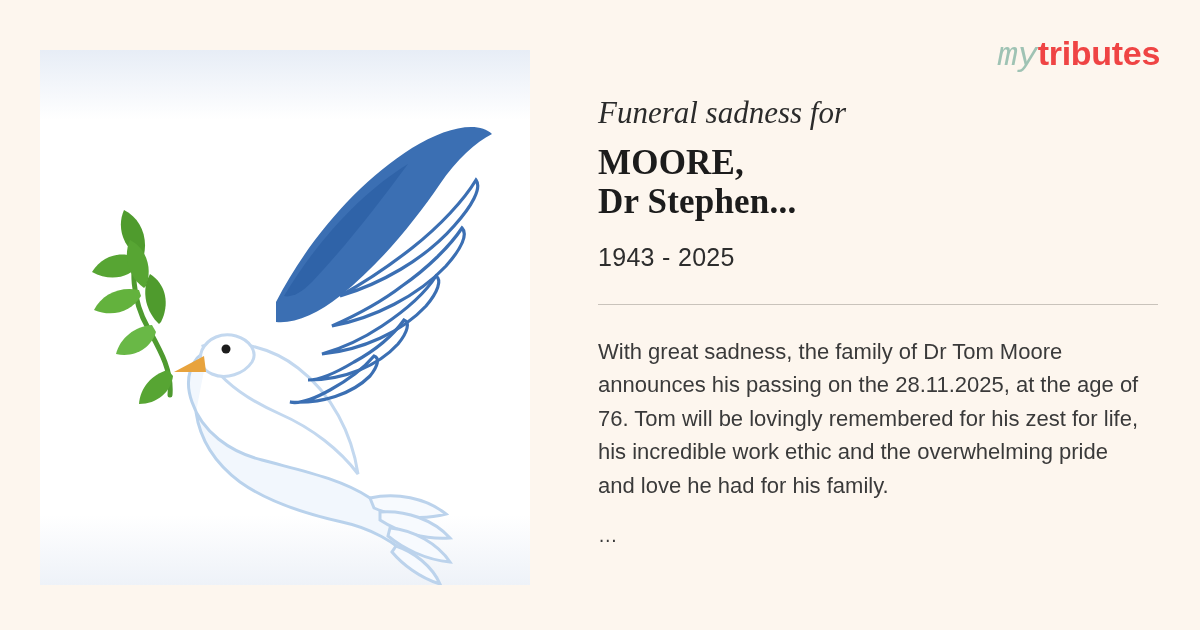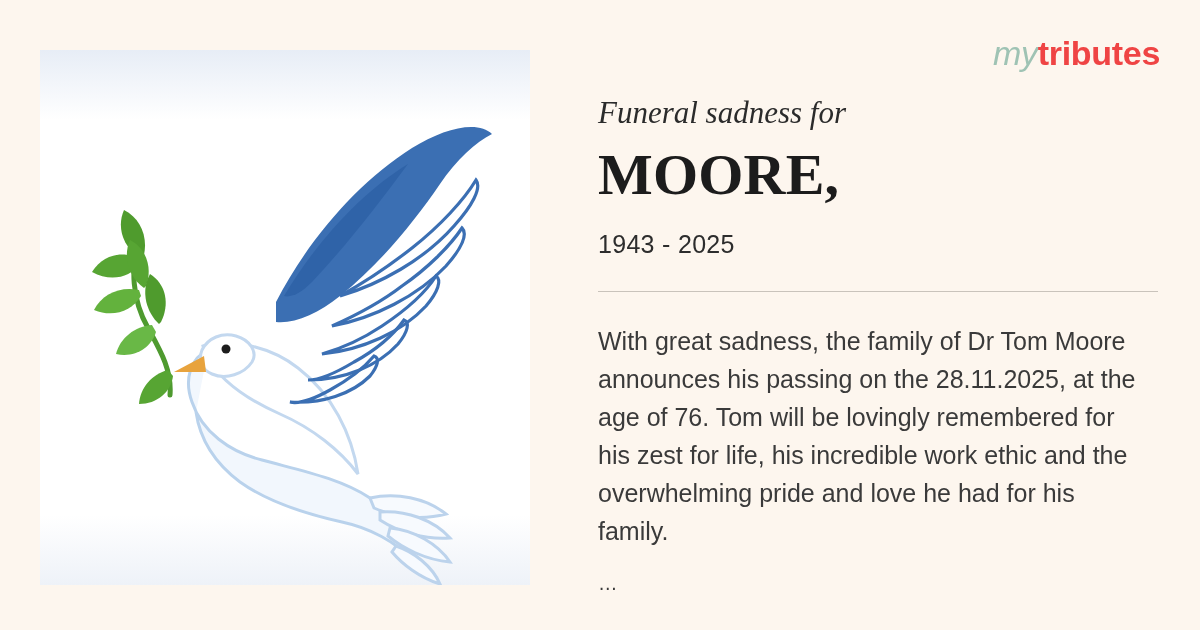--- a/index.html
+++ b/index.html
@@ -48,21 +48,21 @@
   .brand {
     position: absolute;
     right: 40px; top: 36px;
     font-size: 34px;
     letter-spacing: -0.3px;
     line-height: 1;
     white-space: nowrap;
   }
   .brand .my {
     color: #9fc3b4;
-    font-family: Liberation Sans, sans-serif;
+    font-family: Liberation Mono, monospace;
     font-style: italic;
     font-weight: 400;
   }
   .brand .tributes {
     color: #ef4444;
     font-family: "Liberation Sans", sans-serif;
     font-weight: 700;
   }
 
   .eyebrow {
@@ -70,21 +70,21 @@
     font-style: italic;
     font-size: 31px;
     color: #2b2b2b;
     margin: 55px 0 0 0;
     line-height: 1.15;
   }
 
   .name {
     font-family: "Liberation Serif", serif;
     font-weight: 700;
-    font-size: 58px;
+    font-size: 35px;
     line-height: 1.12;
     color: #1c1c1c;
     margin: 12px 0 0 0;
     letter-spacing: 0.2px;
   }
   .name .line2 { display: block; }
 
   .dates {
     font-family: "Liberation Sans", sans-serif;
     font-size: 25px;
@@ -95,21 +95,21 @@
 
   .divider {
     height: 1px;
     background: #c9c3bb;
     margin: 32px 0 0 0;
     width: 560px;
   }
 
   .body-text {
     font-family: "Liberation Sans", sans-serif;
-    font-size: 25px;
+    font-size: 22px;
     line-height: 1.52;
     color: #3a3a3a;
     margin: 30px 0 0 0;
     width: 545px;
   }
   .ellipsis {
     font-family: "Liberation Sans", sans-serif;
     font-size: 19.5px;
     color: #3a3a3a;
     margin: 22px 0 0 0;
@@ -182,20 +182,21 @@
 
   <div class="brand">
     <span class="my">my</span><span class="tributes">tributes</span>
   </div>
 
   <div class="content">
     <div class="eyebrow">Funeral sadness for</div>
 
     <h1 class="name">
       <span>MOORE,</span>
+      <span class="line2">Dr Stephen...</span>
     </h1>
 
     <div class="dates">1943 - 2025</div>
 
     <div class="divider"></div>
 
     <p class="body-text">With great sadness, the family of Dr Tom Moore announces his passing on the 28.11.2025, at the age of 76. Tom will be lovingly remembered for his zest for life, his incredible work ethic and the overwhelming pride and love he had for his family.</p>
 
     <div class="ellipsis">…</div>
   </div>

